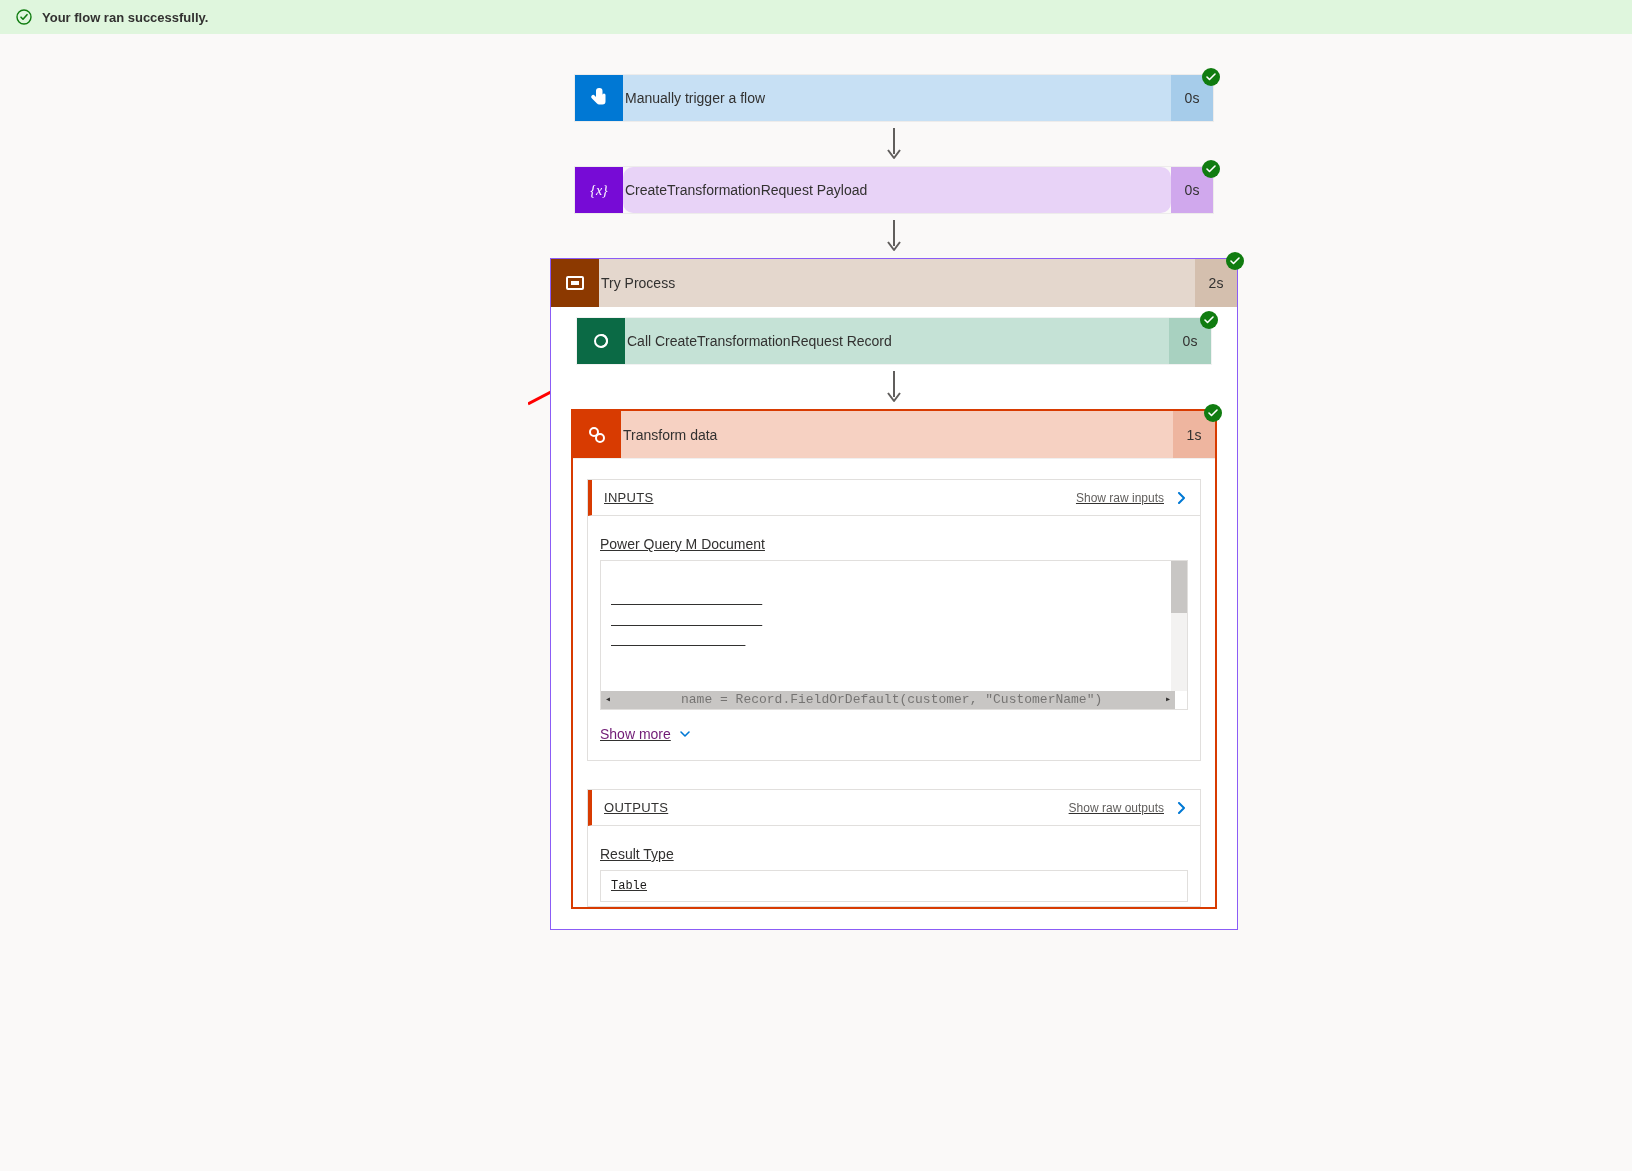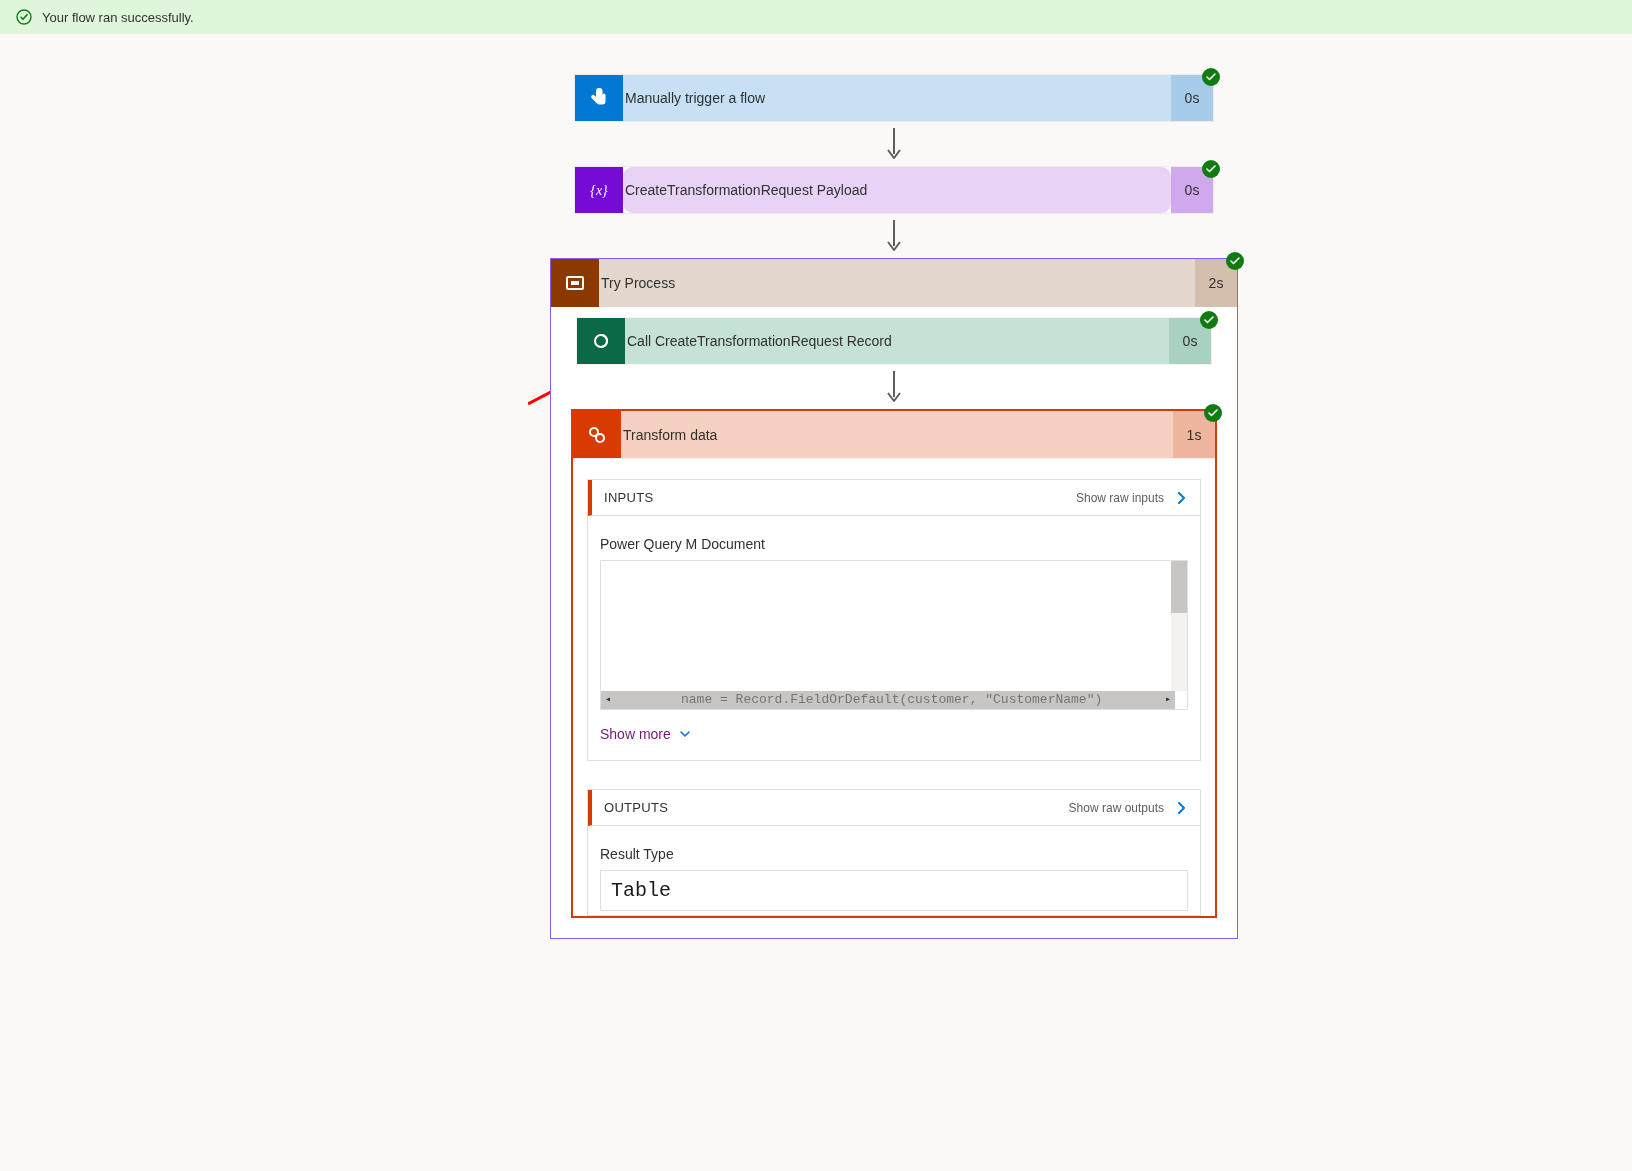--- a/index.html
+++ b/index.html
@@ -11,20 +11,21 @@
       width: 1632px;
     }
     .success-banner {
       background: #dff6dd;
       padding: 9px 16px;
       display: flex;
       align-items: center;
       gap: 10px;
       font-size: 13px;
       color: #323130;
+      font-weight: bold;
     }
     .success-banner svg { width: 16px; height: 16px; }
     .canvas {
       position: relative;
       padding-top: 40px;
       display: flex;
       flex-direction: column;
       align-items: center;
     }
     .flow-col {
@@ -113,20 +114,21 @@
       border: 2px solid #d83b01;
       background: #fff;
       position: relative;
     }
     .transform-wrap .step-card { width: 100%; border:none; border-bottom:1px solid rgba(0,0,0,0.06); }
     .transform-body { padding: 20px 14px 0 14px; }
 
     .io-panel {
       border: 1px solid #e1dfdd;
       margin-bottom: 28px;
+      text-decoration: underline;
     }
     .io-header {
       display: flex;
       align-items: center;
       justify-content: space-between;
       padding: 10px 12px;
       border-left: 4px solid #d83b01;
       border-bottom: 1px solid #e1dfdd;
       font-size: 13px;
     }
@@ -157,21 +159,21 @@
       position:absolute; left:0; right:12px; bottom:0; height:18px;
       background:#c8c6c4;
       display:flex; align-items:center; color:#323130; font-size:13px;
       overflow:hidden; padding-left:80px;
     }
     .code-scroll-h::before { content:'◂'; position:absolute; left:4px; font-size:10px; }
     .code-scroll-h::after { content:'▸'; position:absolute; right:4px; font-size:10px; }
     .show-more { margin-top:16px; color:#701a75; font-size:14px; display:flex; align-items:center; gap:8px; cursor:pointer; }
     .value-box {
       border:1px solid #e1dfdd; font-family: Consolas,'Courier New',monospace;
-      font-size:20px; padding:8px 10px; color:#1b1a19;
+      font-size:12px; padding:8px 10px; color:#1b1a19;
     }
 
     
     .annot-arrow { position:absolute; pointer-events:none; }
   </style>
 </head>
 <body>
 
 <div class="success-banner">
   <svg viewBox="0 0 16 16">

